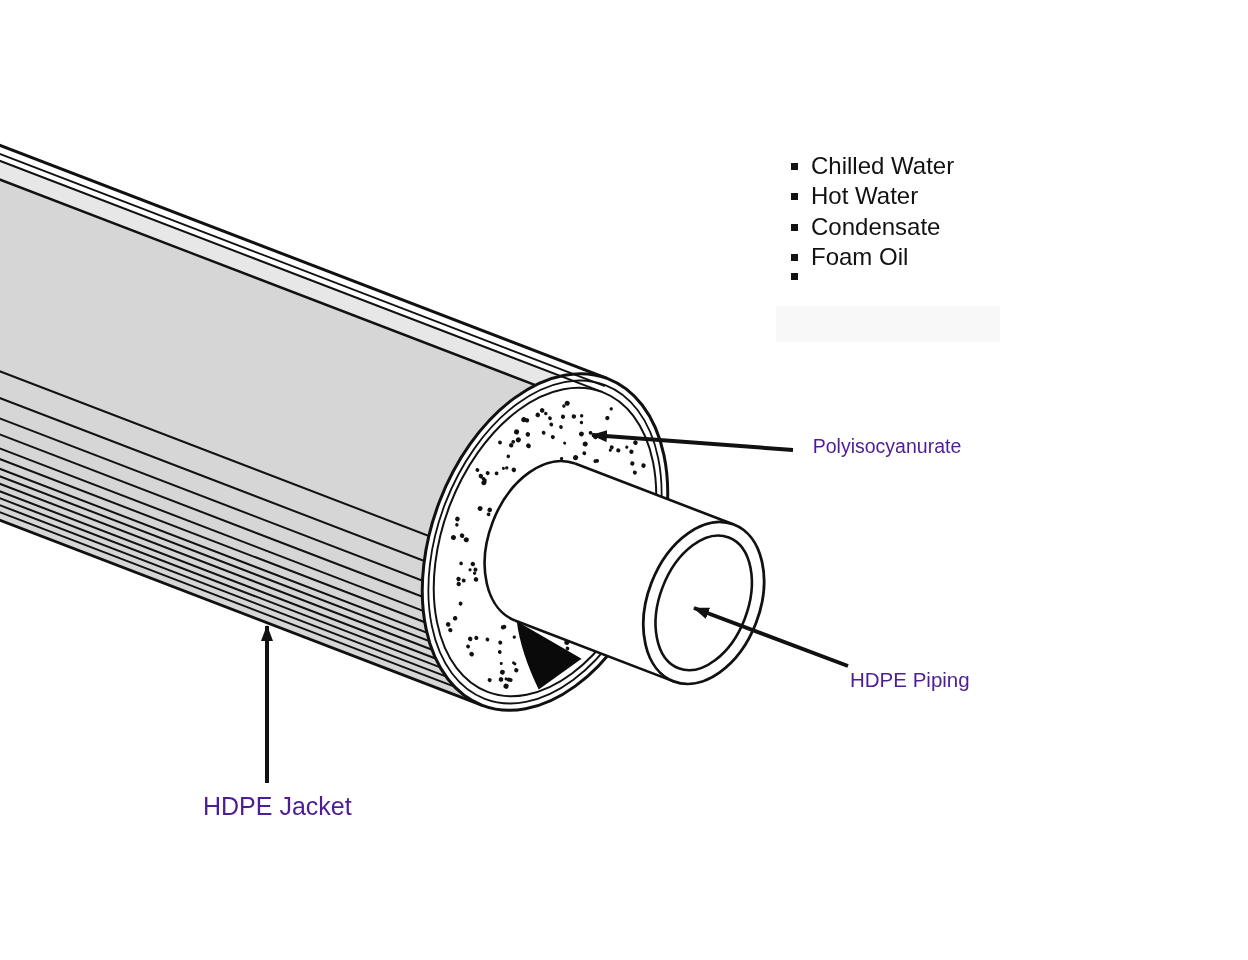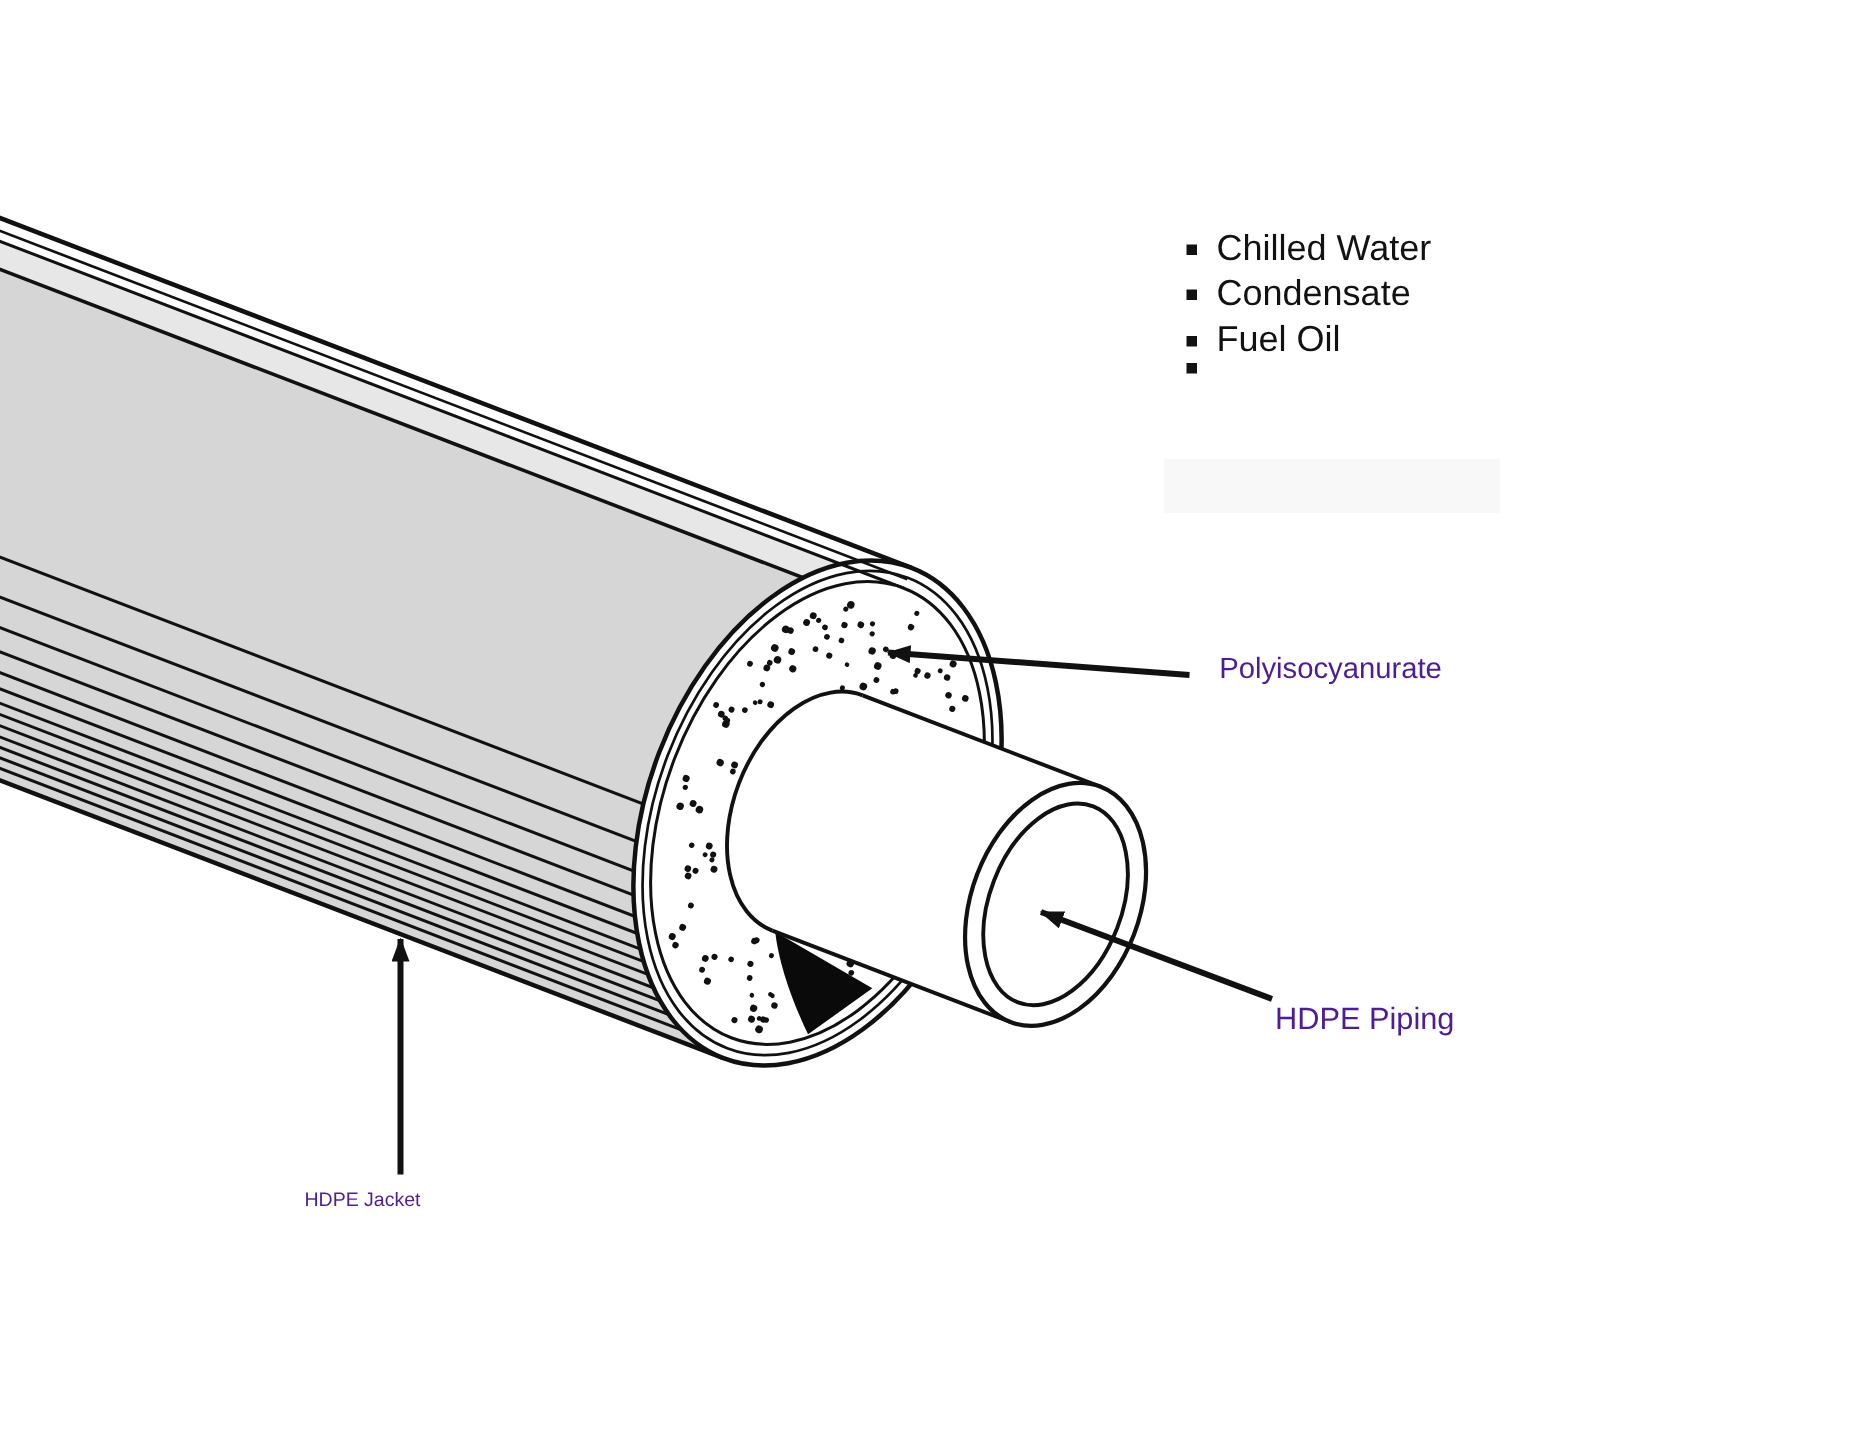--- a/index.html
+++ b/index.html
@@ -26,21 +26,21 @@
   .faint-box{
     position:absolute;left:776px;top:306px;width:224px;height:36px;
     background:#f8f8f8;
   }
   .callout{position:absolute;color:#4c1d95;white-space:nowrap;}
   .callout-insulation{
     left:770px;top:433px;width:234px;
     text-align:center;font-size:19.5px;line-height:26px;white-space:normal;
   }
   .callout-carrier{left:850px;top:668px;font-size:20.5px;}
-  .callout-jacket{left:203px;top:792px;font-size:13px;}
+  .callout-jacket{left:203px;top:792px;font-size:25px;}
 </style>
 </head>
 <body>
 
 <div class="stage">
 
   <svg width="1248" height="960" viewBox="0 0 1248 960">
     <defs>
       <marker id="arrowhead" viewBox="0 0 16 12" refX="15" refY="6" markerWidth="16" markerHeight="12" orient="auto" markerUnits="userSpaceOnUse">
         <path d="M0,0 L16,6 L0,12 Z" fill="#111"></path>
@@ -237,25 +237,29 @@
 
   <div class="overlay">
 
     <div class="app-list">
       <div class="app-item">
         <span class="bullet"></span>
         <span>Chilled Water</span>
       </div>
       <div class="app-item">
         <span class="bullet"></span>
+        <span>Hot Water</span>
+      </div>
+      <div class="app-item">
+        <span class="bullet"></span>
         <span>Condensate</span>
       </div>
       <div class="app-item">
         <span class="bullet"></span>
-        <span>Fuel Oil</span>
+        <span>Foam Oil</span>
       </div>
       <div class="app-item">
         <span class="bullet"></span>
       </div>
     </div>
 
     <div class="faint-box"></div>
 
     <div class="callout callout-insulation">
       <div>Polyisocyanurate</div>

